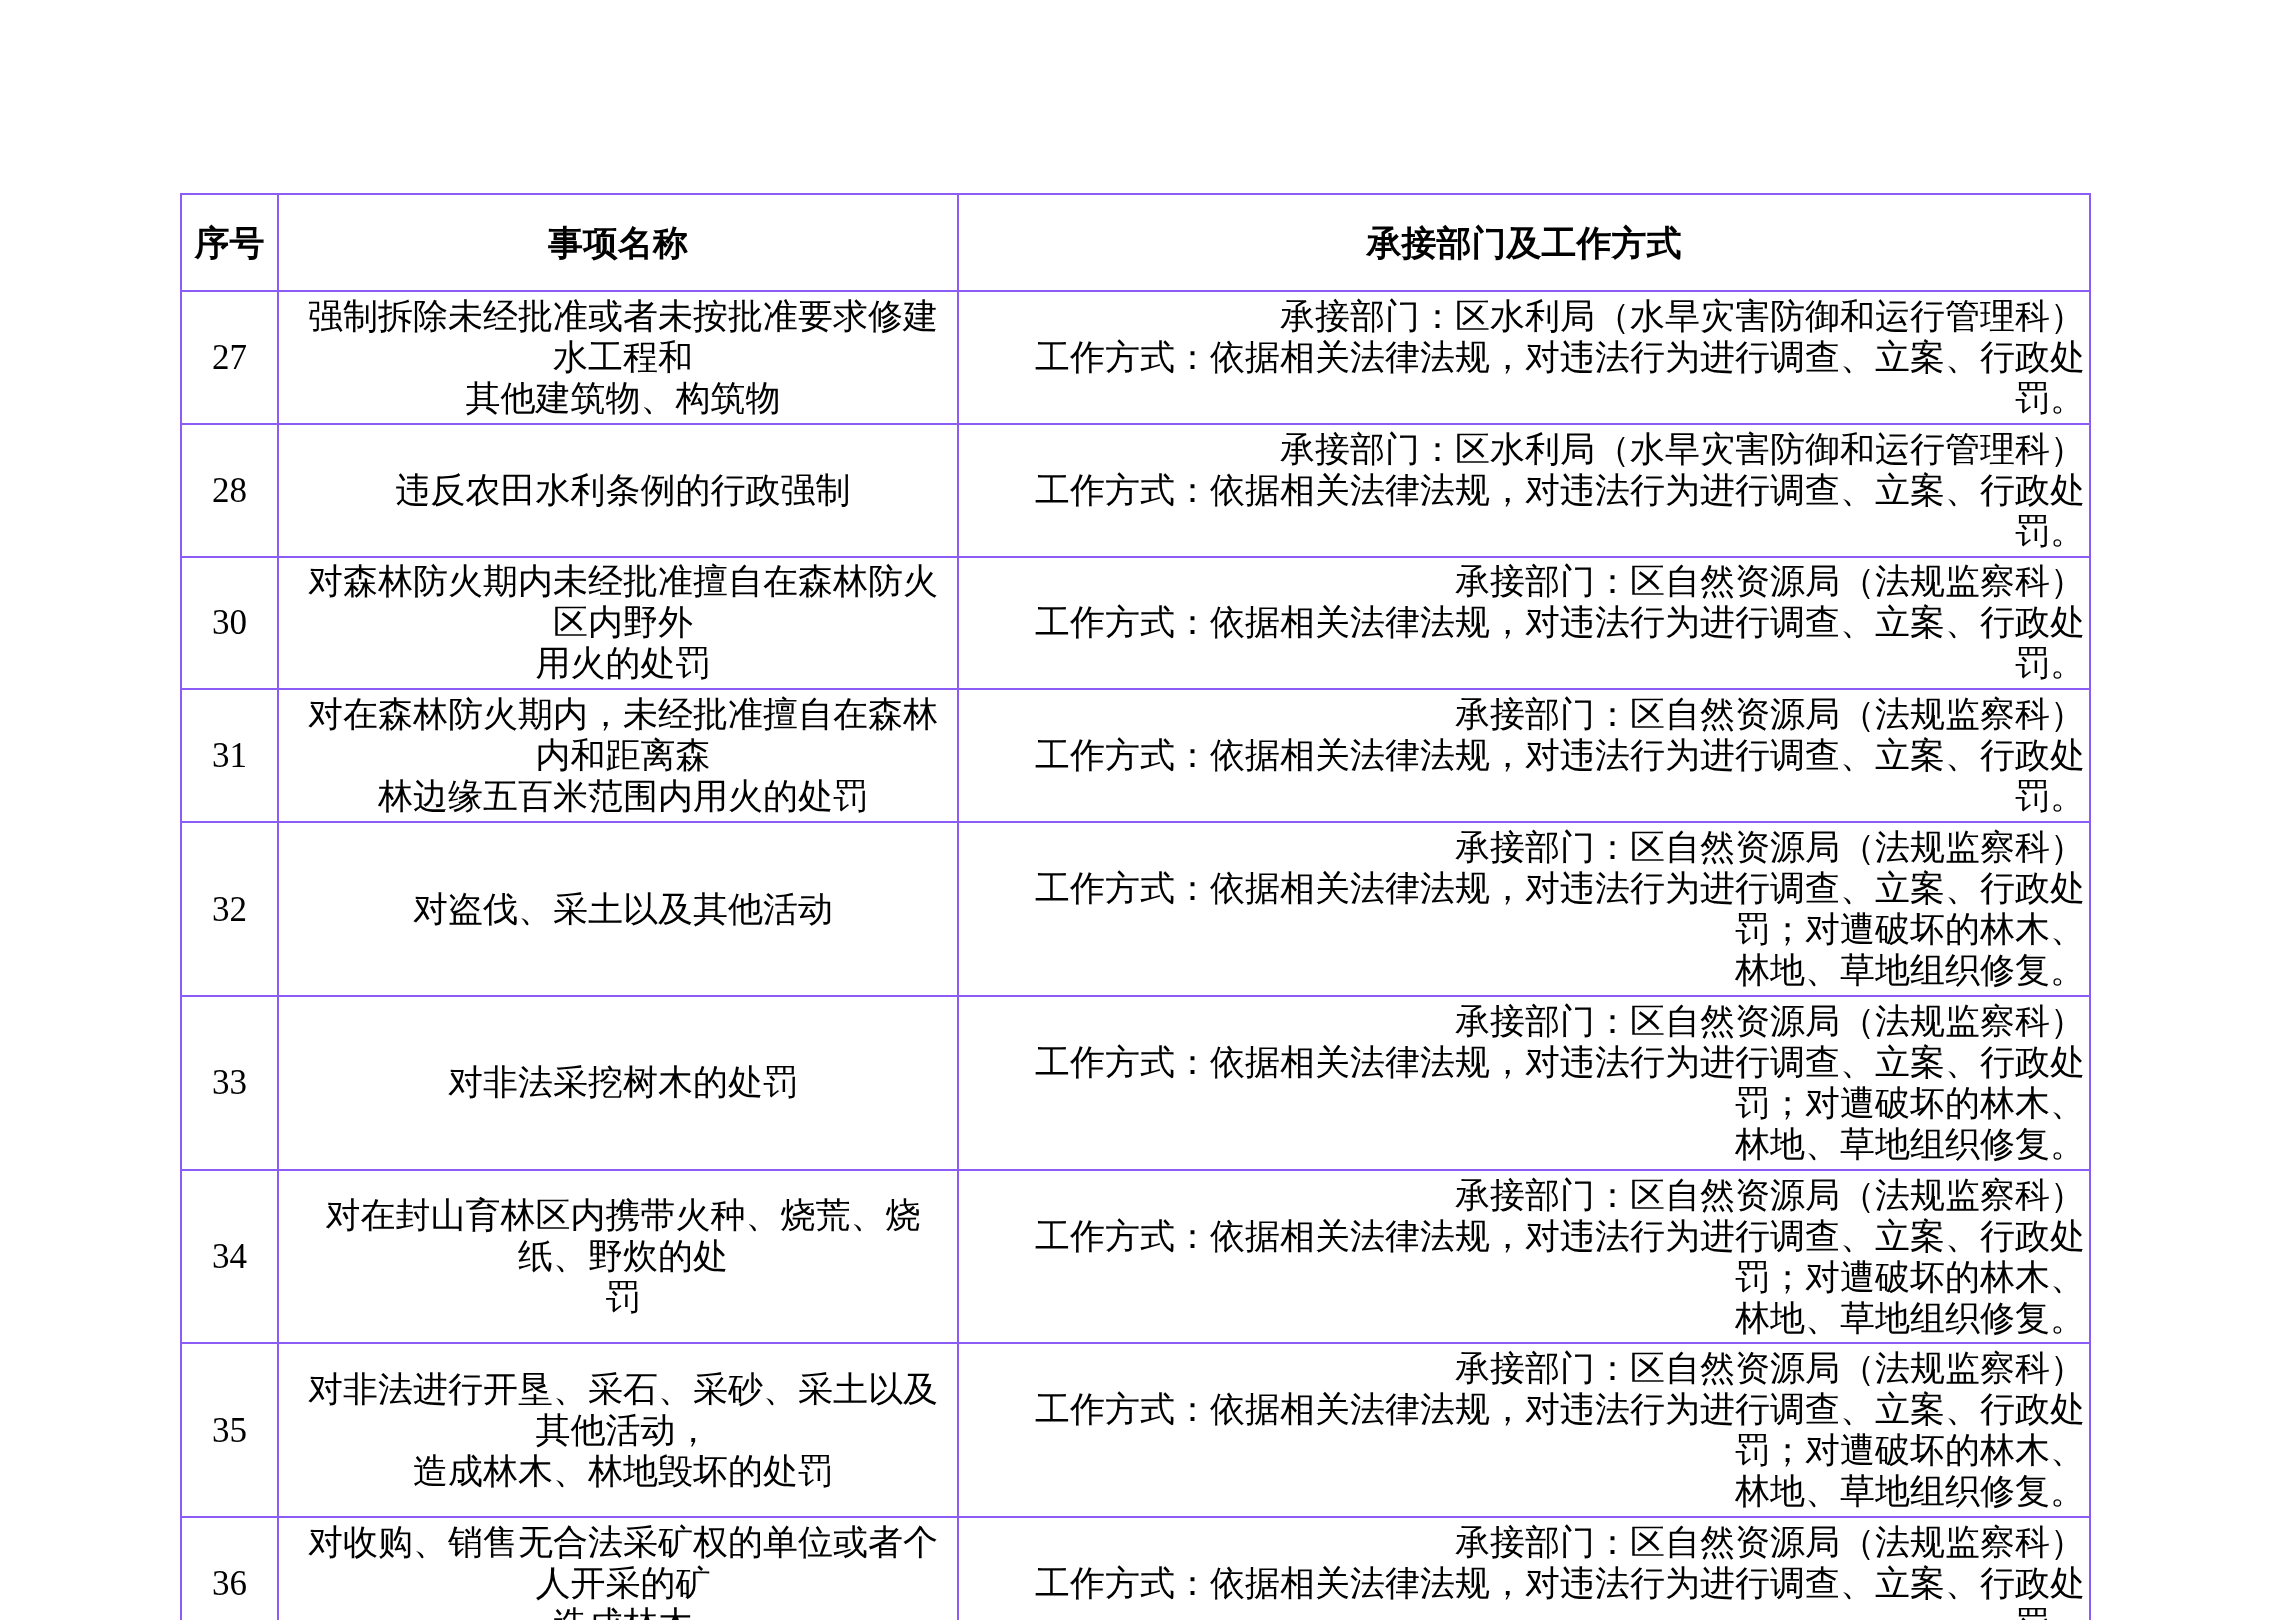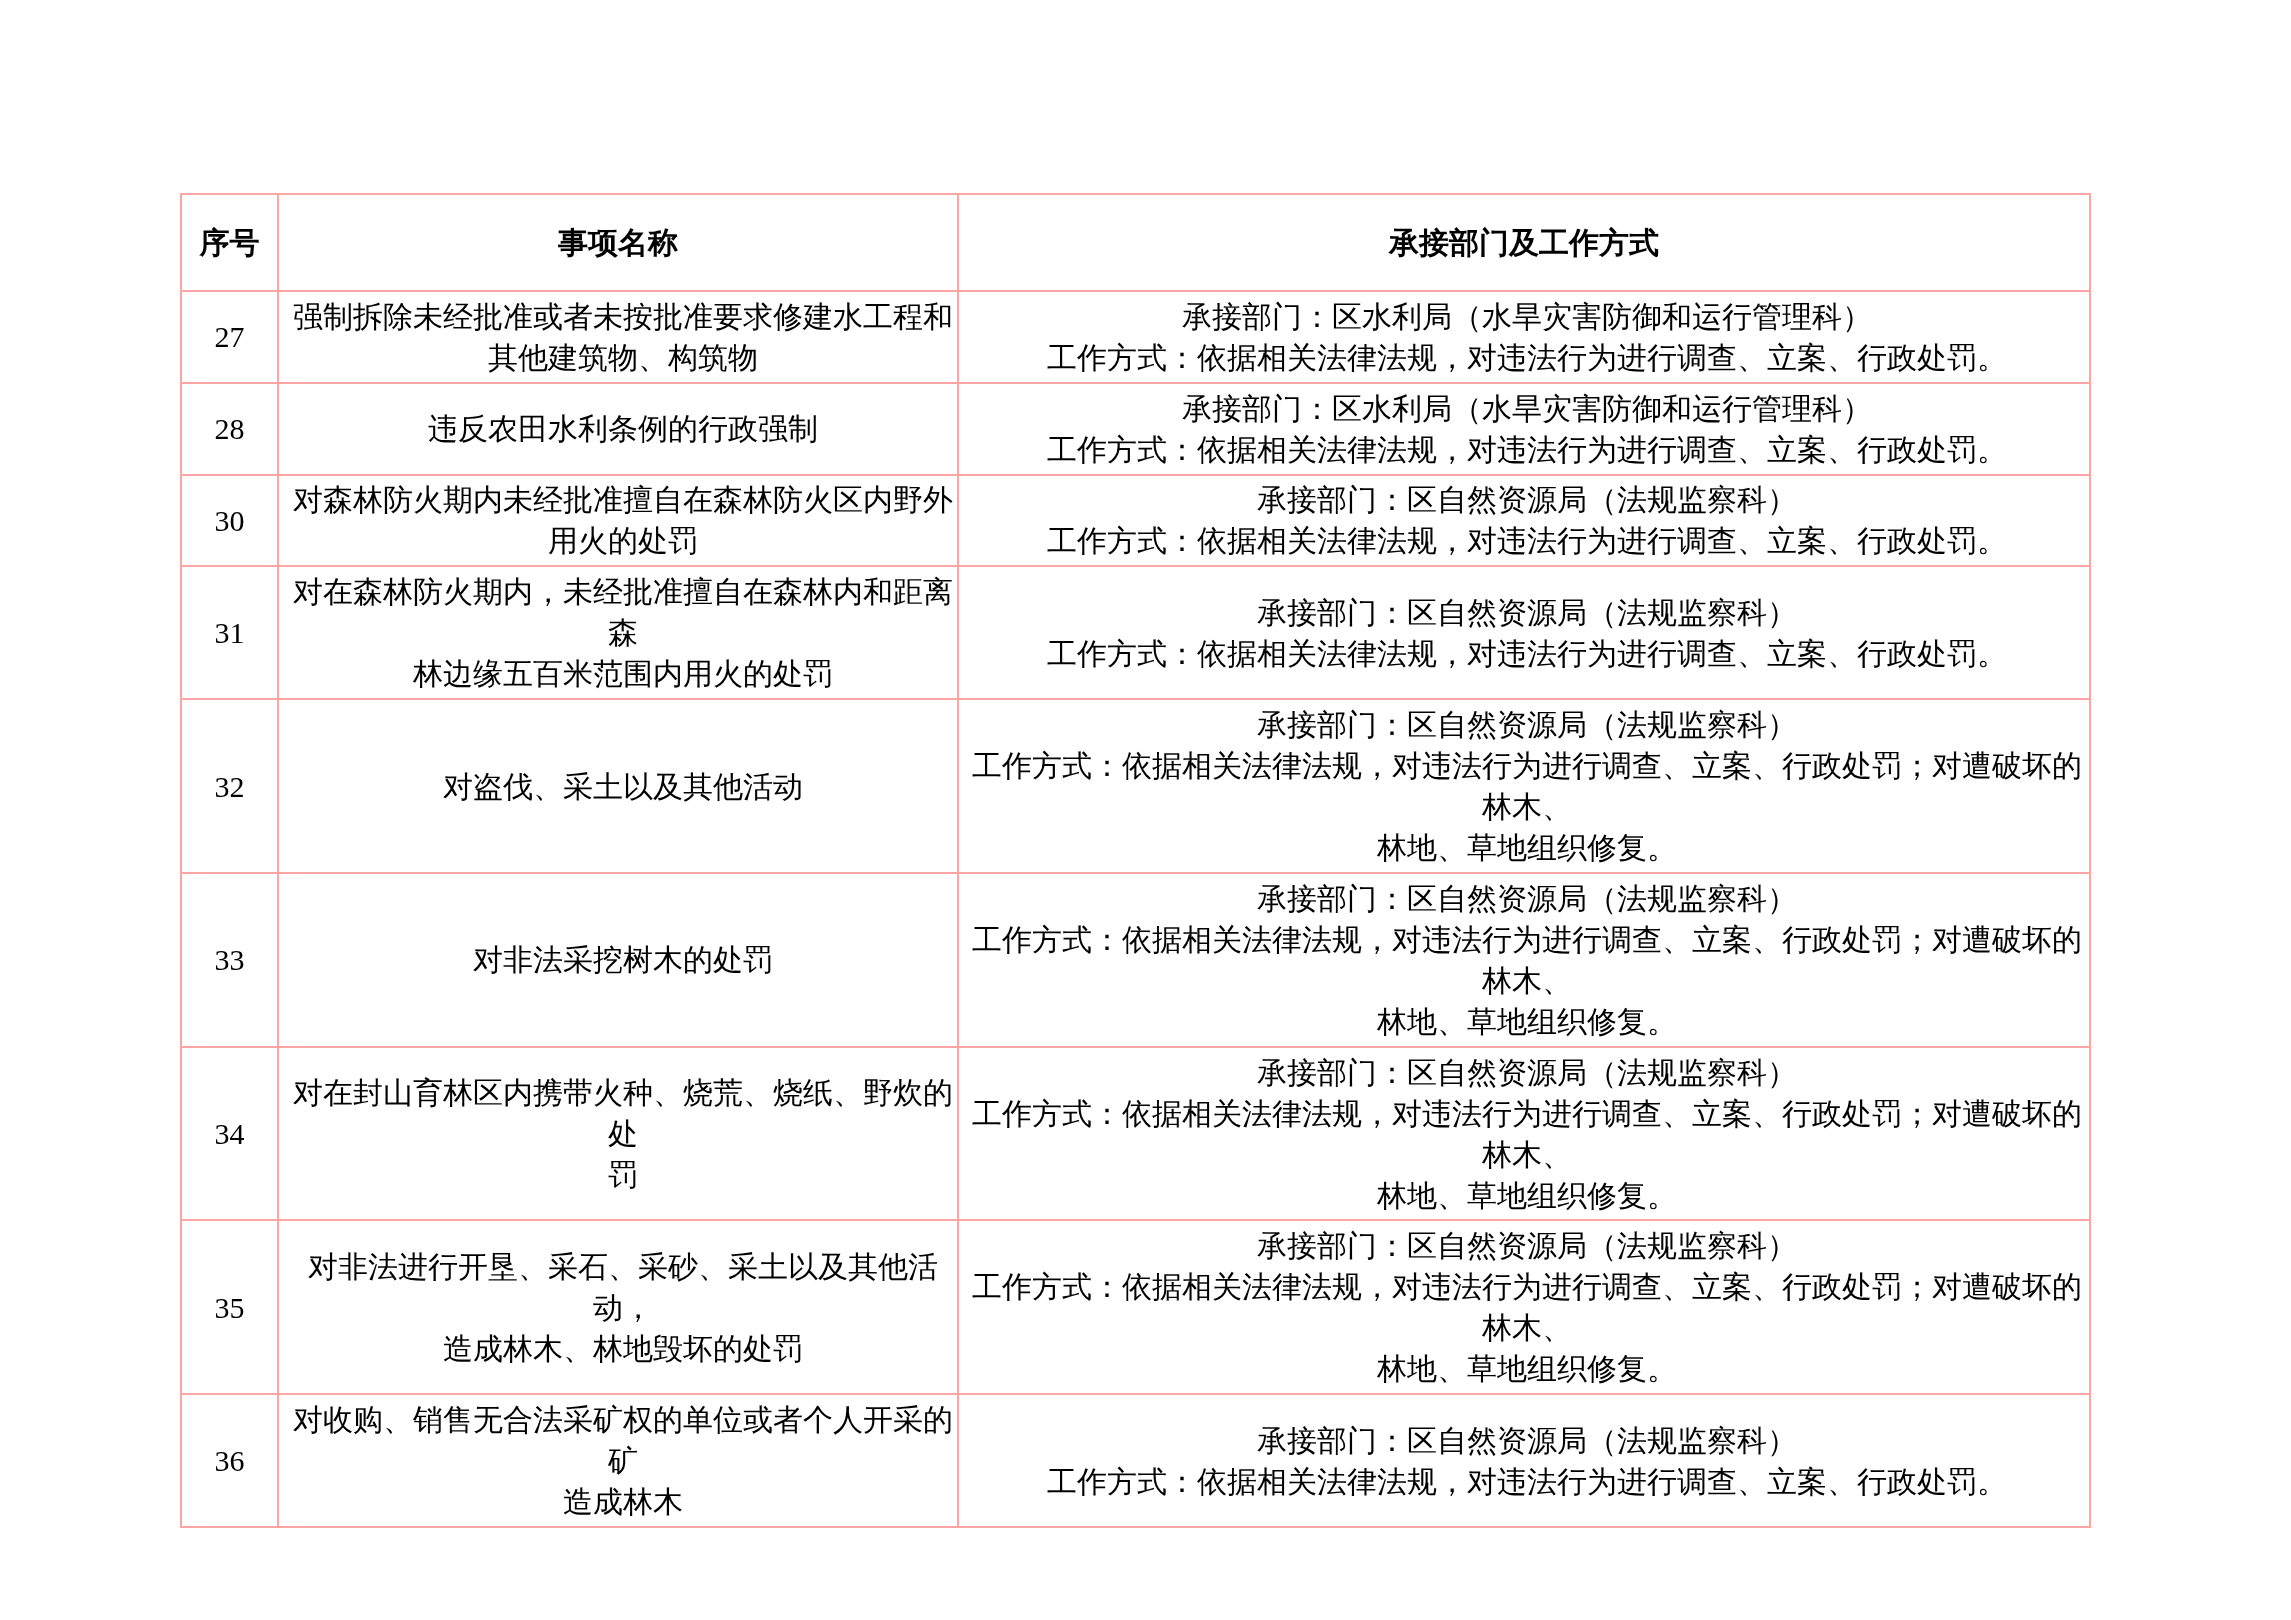--- a/index.html
+++ b/index.html
@@ -18,23 +18,23 @@
   table.doc-table {
     position: absolute;
     left: 180px;
     top: 193px;
     width: 1909px;
     border-collapse: collapse;
     table-layout: fixed;
   }
   table.doc-table th,
   table.doc-table td {
-    border: 2px solid #fca5a5;
+    border: 2px solid #8b5cf6;
     vertical-align: middle;
-    font-size: 30px;
+    font-size: 35px;
     line-height: 41px;
     overflow: hidden;
   }
   tr.head-row { height: 97px; }
   tr.h2 { height: 80px; }
   tr.h3 { height: 125px; }
   th.col-head {
     font-family: "Liberation Sans", "DejaVu Sans", sans-serif;
     font-weight: bold;
     font-size: 29px;
@@ -45,21 +45,21 @@
     text-align: center;
     font-size: 31px;
     padding: 0;
   }
   td.c-name {
     text-align: center;
     padding: 3.9px 3.9px 3.9px 13.7px;
     white-space: pre-line;
   }
   td.c-detail {
-    text-align: center;
+    text-align: right;
     padding: 3.9px 3.9px 3.9px 9.8px;
   }
   td.c-detail .line {
     white-space: pre-line;
   }
   .footer {
     position: absolute;
     top: 1449px;
     left: 0;
     width: 100%;

